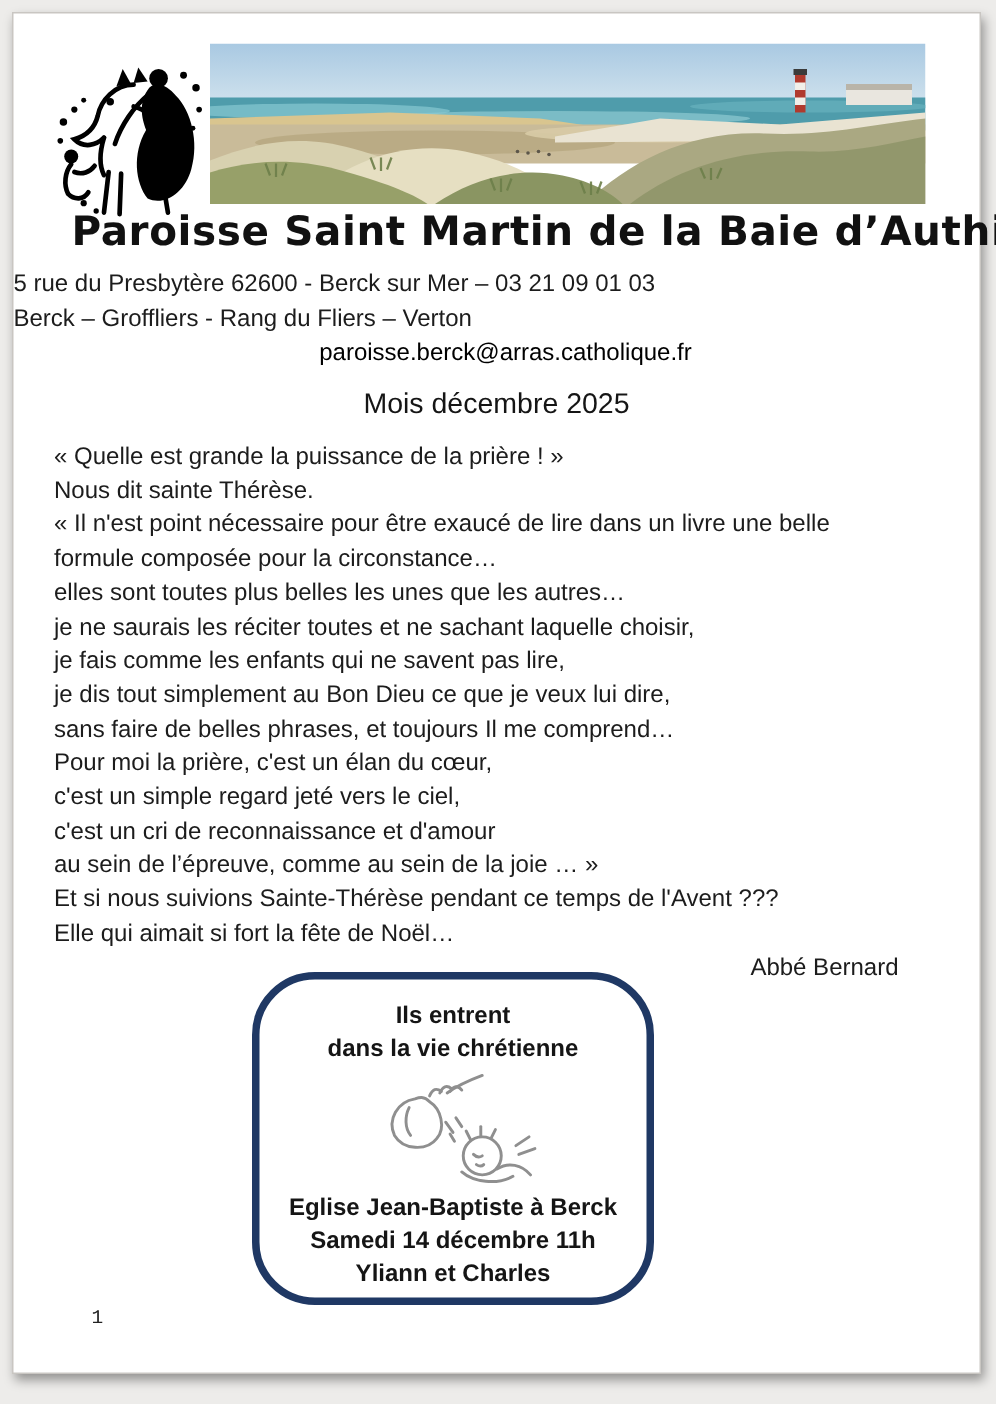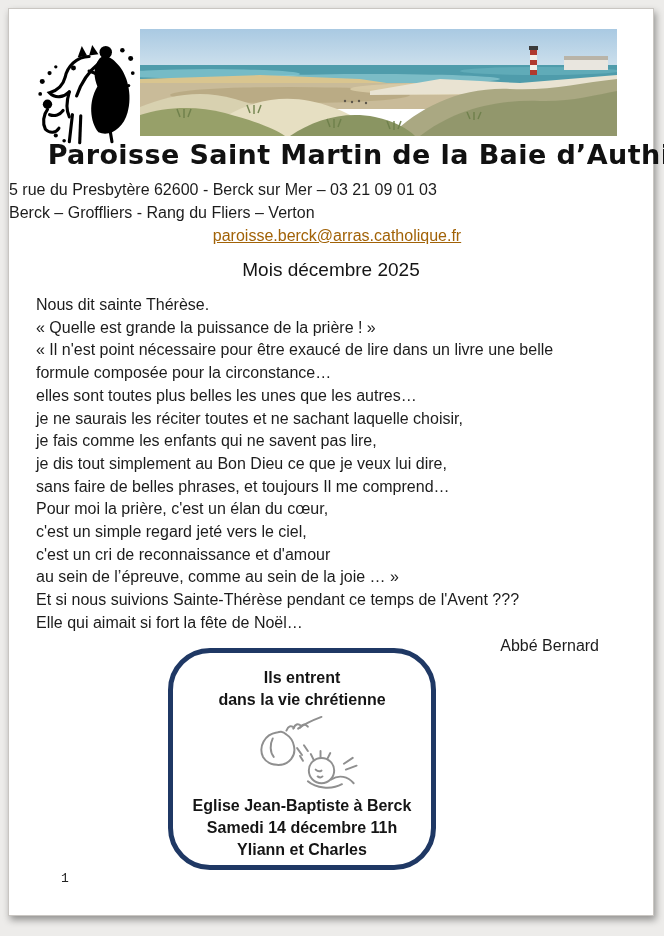--- a/index.html
+++ b/index.html
@@ -23,21 +23,21 @@
     position:absolute;left:0;top:130px;width:100%;
     text-align:right;font-size:27px;font-weight:bold;color:#111;
     letter-spacing:0.4px;white-space:nowrap;
     font-family:"DejaVu Sans", sans-serif;
     margin-left:36px;
   }
   .addr{position:absolute;left:0;width:100%;text-align:left;font-size:16px;color:#1c1c1c;}
   .addr1{top:172px;}
   .addr2{top:195px;}
   .email-row{position:absolute;left:0;top:218px;width:100%;text-align:center;font-size:16px;}
-  .email-row a{color:#a16207;text-decoration:underline;cursor:pointer;padding-left:12px;}
+  .email-row a{color:#000000;cursor:pointer;padding-left:12px;}
   .month-title{
     position:absolute;left:0;top:250px;width:100%;text-align:center;
     font-size:19px;font-weight:normal;color:#151515;
   }
   .body-text{
     position:absolute;left:27px;top:285px;width:600px;
     font-size:16px;line-height:22.7px;color:#1c1c1c;white-space:nowrap;
   }
   .signature{
     position:absolute;left:0;top:628px;width:100%;box-sizing:border-box;
@@ -165,22 +165,22 @@
   <div class="title">Paroisse Saint Martin de la Baie d’Authie</div>
   <div class="addr addr1">5 rue du Presbytère 62600 -  Berck sur Mer – 03 21 09 01 03</div>
   <div class="addr addr2">Berck – Groffliers - Rang du Fliers – Verton</div>
   <div class="email-row">
     <a>paroisse.berck@arras.catholique.fr</a>
   </div>
 
   <div class="month-title">Mois décembre 2025</div>
 
   <div class="body-text">
+    <div>« Quelle est grande la puissance de la prière ! »</div>
     <div>Nous dit sainte Thérèse.</div>
-    <div>« Quelle est grande la puissance de la prière ! »</div>
     <div>« Il n'est point nécessaire pour être exaucé de lire dans un livre une belle</div>
     <div>formule composée pour la circonstance…</div>
     <div>elles sont toutes plus belles les unes que les autres…</div>
     <div>je ne saurais les réciter toutes et ne sachant laquelle choisir,</div>
     <div>je fais comme les enfants qui ne savent pas lire,</div>
     <div>je dis tout simplement au Bon Dieu ce que je veux lui dire,</div>
     <div>sans faire de belles phrases, et toujours Il me comprend…</div>
     <div>Pour moi la prière, c'est un élan du cœur,</div>
     <div>c'est un simple regard jeté vers le ciel,</div>
     <div>c'est un cri de reconnaissance et d'amour</div>

